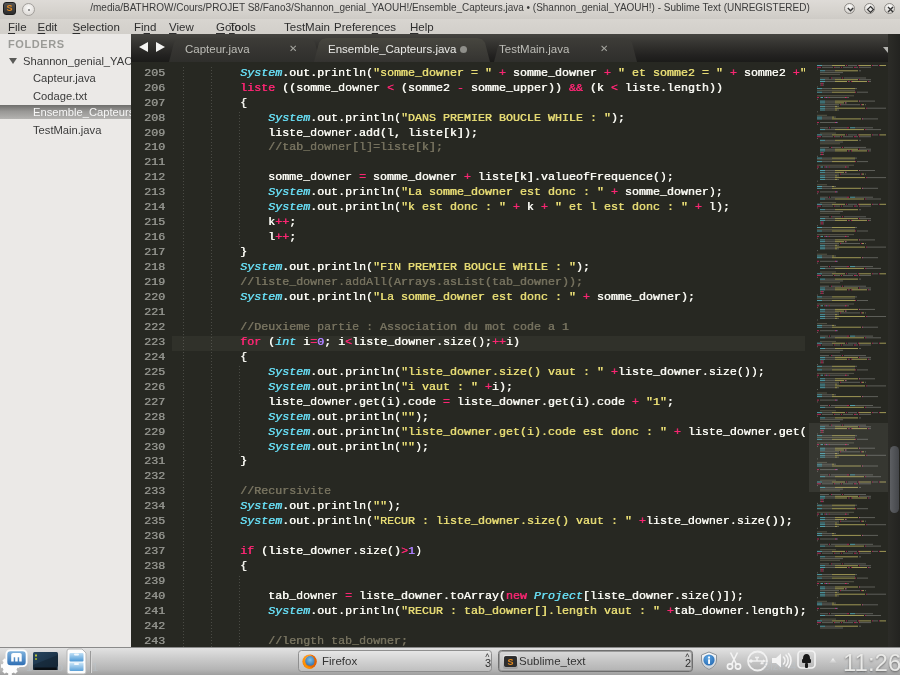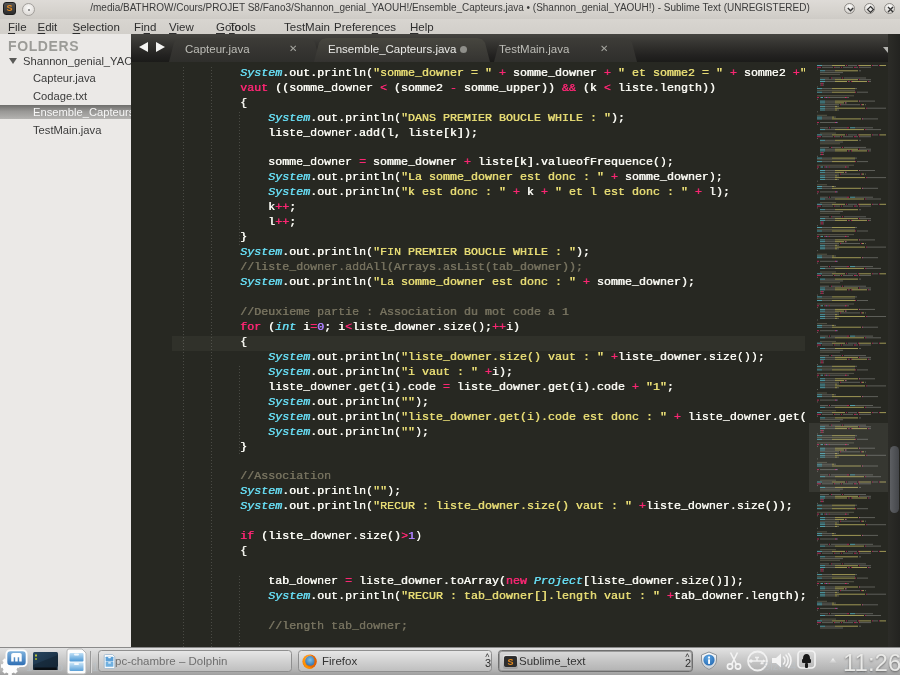--- a/index.html
+++ b/index.html
@@ -10,21 +10,21 @@
 #cbtn{position:absolute;left:22px;top:2.5px;width:13px;height:13px;border-radius:50%;background:radial-gradient(circle at 50% 35%,#fbfaf9,#dedbd7 75%,#c9c6c2);border:1px solid #a3a09c}
 #cbtn:after{content:"";position:absolute;left:5px;top:5px;width:2px;height:2px;background:#777;border-radius:50%}
 .wbtn{position:absolute;top:3px;width:11px;height:11px;border-radius:50%;background:radial-gradient(circle at 50% 30%,#fdfdfc,#dad7d3 70%,#c2bfbb);border:1px solid #8e8b87}
 .wbtn svg{position:absolute;left:0;top:0}
 
 #mbar{position:absolute;left:0;top:19px;width:900px;height:14.5px;background:linear-gradient(180deg,#d8d5d0,#d2cfca)}
 #mbar span{position:absolute;top:1.5px;font-size:11.5px;color:#2e2e2e}
 #mbar u{text-underline-offset:2px;text-decoration-thickness:1px}
 
 #side{position:absolute;left:0;top:33.5px;width:131px;height:613.5px;background:#ebe9e7;overflow:hidden}
-#side .hdr{position:absolute;left:8px;top:4px;font-size:14px;font-weight:bold;letter-spacing:.6px;color:#9b9b97}
+#side .hdr{position:absolute;left:8px;top:4px;font-size:11px;font-weight:bold;letter-spacing:.6px;color:#9b9b97}
 #side .it{position:absolute;font-size:11.2px;color:#3a3a3a;white-space:nowrap}
 #selband{position:absolute;left:0;top:71.3px;width:131px;height:14.7px;background:linear-gradient(180deg,#6e6e6c 0%,#989795 45%,#b4b3b1 100%)}
 #side .sel{color:#f6f6f6}
 #side .tri{position:absolute;left:9px;top:24.5px;width:0;height:0;border-left:4.5px solid transparent;border-right:4.5px solid transparent;border-top:6px solid #5a5a58}
 
 #ed{position:absolute;left:131px;top:33.5px;width:769px;height:613.5px;background:#272822;overflow:hidden}
 #tabbar{position:absolute;left:0;top:0;width:769px;height:28.5px;background:linear-gradient(180deg,#454440 0%,#302f2c 45%,#222120 78%,#1b1b19 100%)}
 .tab{position:absolute;top:4.5px;height:24px;clip-path:polygon(0 100%,5px 20%,8px 5%,13px 0,calc(100% - 13px) 0,calc(100% - 8px) 5%,calc(100% - 5px) 20%,100% 100%)}
 .tab .lbl{position:absolute;top:5px;font-size:11.5px;white-space:nowrap}
 .tab .x{position:absolute;top:5px;font-size:10px;color:#a6a6a0}
@@ -128,25 +128,65 @@
         </div>
    <div id="tdrop"></div>
   </div>
   <div id="codewrap">
    <div id="hline"></div>
    <div class="gd" style="left:52.2px;top:5.3px;height:579.7px"></div>
         <div class="gd" style="left:80.2px;top:5.3px;height:579.7px"></div>
         <div class="gd" style="left:108.2px;top:50.1px;height:134.6px"></div>
         <div class="gd" style="left:108.2px;top:304.3px;height:89.7px"></div>
         <div class="gd" style="left:108.2px;top:513.6px;height:71.4px"></div>
+   <pre id="gut">205
+206
+207
+208
+209
+210
+211
+212
+213
+214
+215
+216
+217
+218
+219
+220
+221
+222
+223
+224
+225
+226
+227
+228
+229
+230
+231
+232
+233
+234
+235
+236
+237
+238
+239
+240
+241
+242
+243</pre>
    <pre id="codetext">        <i class="t">System</i>.out.println(<i class="s">"somme_downer = "</i> <i class="o">+</i> somme_downer <i class="o">+</i> <i class="s">" et somme2 = "</i> <i class="o">+</i> somme2 <i class="o">+</i><i class="s">" et somme_upper = "</i>  somme_upper);
-        <i class="k">vaut</i> ((somme_downer <i class="o">&lt;</i> (somme2 <i class="o">-</i> somme_upper)) <i class="o">&amp;&amp;</i> (k <i class="o">&lt;</i> liste.length))
+        <i class="k">liste</i> ((somme_downer <i class="o">&lt;</i> (somme2 <i class="o">-</i> somme_upper)) <i class="o">&amp;&amp;</i> (k <i class="o">&lt;</i> liste.length))
         {
             <i class="t">System</i>.out.println(<i class="s">"DANS PREMIER BOUCLE WHILE : "</i>);
             liste_downer.add(l, liste[k]);
+            <i class="c">//tab_downer[l]=liste[k];</i>
 
             somme_downer <i class="o">=</i> somme_downer <i class="o">+</i> liste[k].valueofFrequence();
             <i class="t">System</i>.out.println(<i class="s">"La somme_downer est donc : "</i> <i class="o">+</i> somme_downer);
             <i class="t">System</i>.out.println(<i class="s">"k est donc : "</i> <i class="o">+</i> k <i class="o">+</i> <i class="s">" et l est donc : "</i> <i class="o">+</i> l);
             k<i class="o">++</i>;
             l<i class="o">++</i>;
         }
         <i class="t">System</i>.out.println(<i class="s">"FIN PREMIER BOUCLE WHILE : "</i>);
         <i class="c">//liste_downer.addAll(Arrays.asList(tab_downer));</i>
         <i class="t">System</i>.out.println(<i class="s">"La somme_downer est donc : "</i> <i class="o">+</i> somme_downer);
@@ -155,21 +195,21 @@
         <i class="k">for</i> (<i class="t">int</i> i<i class="o">=</i><i class="n">0</i>; i<i class="o">&lt;</i>liste_downer.size();<i class="o">++</i>i)
         {
             <i class="t">System</i>.out.println(<i class="s">"liste_downer.size() vaut : "</i> <i class="o">+</i>liste_downer.size());
             <i class="t">System</i>.out.println(<i class="s">"i vaut : "</i> <i class="o">+</i>i);
             liste_downer.get(i).code <i class="o">=</i> liste_downer.get(i).code <i class="o">+</i> <i class="s">"1"</i>;
             <i class="t">System</i>.out.println(<i class="s">""</i>);
             <i class="t">System</i>.out.println(<i class="s">"liste_downer.get(i).code est donc : "</i> <i class="o">+</i> liste_downer.get(i).code);
             <i class="t">System</i>.out.println(<i class="s">""</i>);
         }
 
-        <i class="c">//Association</i>
+        <i class="c">//Recursivite</i>
         <i class="t">System</i>.out.println(<i class="s">""</i>);
         <i class="t">System</i>.out.println(<i class="s">"RECUR : liste_downer.size() vaut : "</i> <i class="o">+</i>liste_downer.size());
 
         <i class="k">if</i> (liste_downer.size()<i class="o">&gt;</i><i class="n">1</i>)
         {
 
             tab_downer <i class="o">=</i> liste_downer.toArray(<i class="k">new</i> <i class="t">Project</i>[liste_downer.size()]);
             <i class="t">System</i>.out.println(<i class="s">"RECUR : tab_downer[].length vaut : "</i> <i class="o">+</i>tab_downer.length);
 
             <i class="c">//length tab_downer;</i></pre>
@@ -1339,30 +1379,20 @@
           </linearGradient>
         </defs>
         <rect x="9" y="5.5" width="5" height="2" rx="1" fill="#f2f8fd"></rect>
         <rect x="9" y="15" width="5" height="2" rx="1" fill="#f2f8fd"></rect>
       </svg>
   <div class="ghost" style="left:26px;top:13px">1</div>
   <div class="ghost" style="left:57px;top:13px">o</div>
   <div class="ghost" style="left:92px;top:13px">1</div>
   <div style="position:absolute;left:90px;top:3px;width:1px;height:22px;background:#9a9a9a"></div>
       <div style="position:absolute;left:91px;top:3px;width:1px;height:22px;background:#d8d8d8"></div>
-  <div class="tbtn" style="left:98px;width:194px">
-        <svg style="position:absolute;left:3px;top:3px" width="15" height="15" viewBox="0 0 23 27">
-          <path d="M2 3 q0-2 2-2 h13 l4 4 v19 q0 2-2 2 h-15 q-2 0-2-2 z" fill="#fdfdfd" stroke="#9ab6cc" stroke-width="1.5"></path>
-          <rect x="4.5" y="5" width="14" height="8.5" rx="1" fill="#5aa0d8"></rect>
-          <rect x="4.5" y="14.5" width="14" height="8.5" rx="1" fill="#6fb0e0"></rect>
-          <rect x="9" y="5.5" width="5" height="2" rx="1" fill="#f2f8fd"></rect>
-          <rect x="9" y="15" width="5" height="2" rx="1" fill="#f2f8fd"></rect>
-        </svg>
-        <span class="txt" style="left:16px;color:#6e6e6e">pc-chambre – Dolphin</span>
-      </div>
   <div class="tbtn" style="left:298px;width:194px">
         <svg style="position:absolute;left:3px;top:3.5px" width="15" height="15" viewBox="0 0 16 16">
           <circle cx="8" cy="8" r="7.6" fill="url(#fo)"></circle>
           <circle cx="8.6" cy="7.4" r="5.2" fill="url(#fb)"></circle>
           <path d="M8 .4 a7.6 7.6 0 0 1 0 15.2 a7.8 7.8 0 0 0 5.4-7.6 a7.8 7.8 0 0 0 -5.4-7.6z" fill="#e66000" opacity=".9"></path>
           <path d="M2 12.5 a7 7 0 0 0 10.5 1.8 a8 8 0 0 1 -8-1 z" fill="#ff9500" opacity=".8"></path>
           <path d="M1 8 a7 7 0 0 0 7 7.5 a7.5 7.5 0 0 0 3-14.6 a6.5 6.5 0 0 1 -9.5 6z" fill="none"></path>
           <path d="M8 1 a7 7 0 0 0 -7 7 a7 7 0 0 0 7 7 a7 7 0 0 0 4.8-1.9 a7.4 7.4 0 0 1 -4 .9 a6.3 6.3 0 0 1 -6-6.3 a6.4 6.4 0 0 1 5.2-6.2z" fill="#ff9500" opacity=".9"></path>
           <defs>
             <radialGradient id="fo" cx=".35" cy=".25" r=".9">

